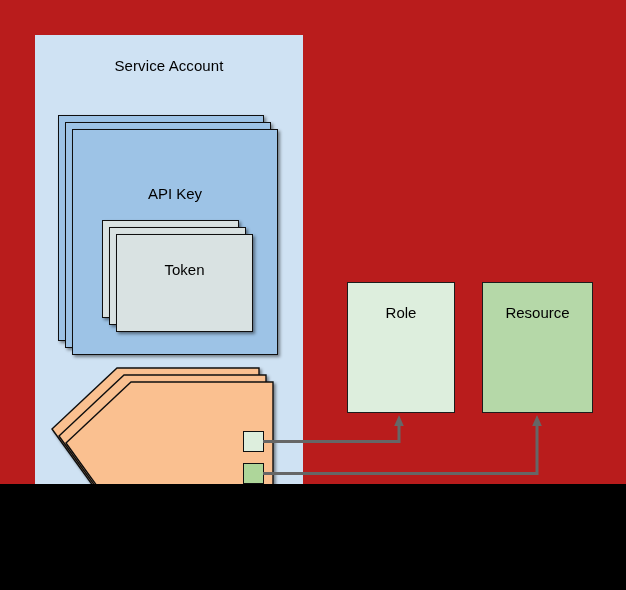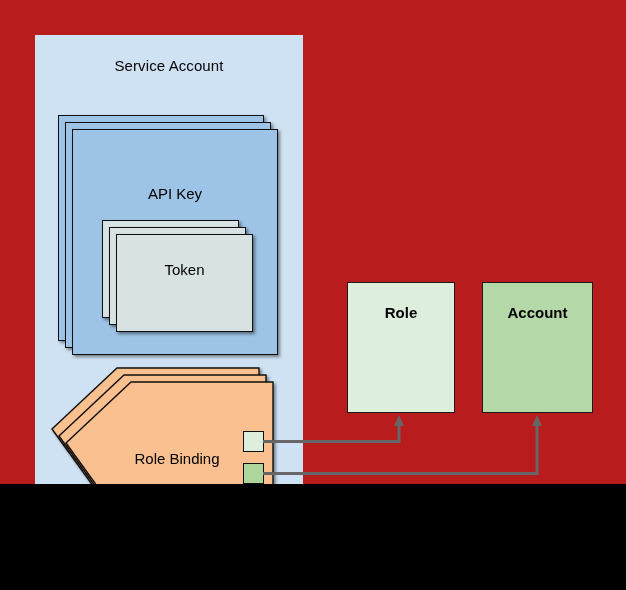--- a/index.html
+++ b/index.html
@@ -113,21 +113,20 @@
   }
   .target-label {
     position: absolute;
     left: 0;
     top: 20px;
     width: 100%;
     text-align: center;
     font-size: 15px;
     line-height: 19px;
     color: #000000;
-    font-weight: bold;
   }
 
   
   #connectors {
     position: absolute;
     left: 0; top: 0;
     width: 626px; height: 590px;
     pointer-events: none;
   }
 </style>
@@ -167,32 +166,31 @@
       <g filter="url(#dropshadow)">
         <path d="M 59,436 L 124,375 L 266,375 L 266,410 L 266,489 L 124,489 L 124,526 Z" fill="#fac090" stroke="#0f0f0f" stroke-width="1.4" stroke-linejoin="miter"></path>
       </g>
 
       <g filter="url(#dropshadow)">
         <path d="M 66,443 L 131,382 L 273,382 L 273,417 L 273,496 L 131,496 L 131,533 Z" fill="#fac090" stroke="#0f0f0f" stroke-width="1.4" stroke-linejoin="miter"></path>
       </g>
     </svg>
   </div>
 
-  <div id="role-binding-label">Role Binding</div>
 
   <div class="conn-square" id="conn-square-role"></div>
   <div class="conn-square" id="conn-square-resource"></div>
 
   <div class="target-box" id="role-box">
     <div class="target-label">Role</div>
   </div>
 
   <div class="target-box" id="resource-group-box">
     <div class="target-label">
-      <div>Account</div>
+      <div>Resource</div>
     </div>
   </div>
 
   <svg id="connectors" width="626" height="590">
 
     <g>
       <path d="M 263,441.5 L 399,441.5 L 399,424" fill="none" stroke="#666666" stroke-width="3" stroke-linejoin="miter"></path>
       <path d="M 399,415 L 394.2,426 L 403.8,426 Z" fill="#666666"></path>
     </g>
 

